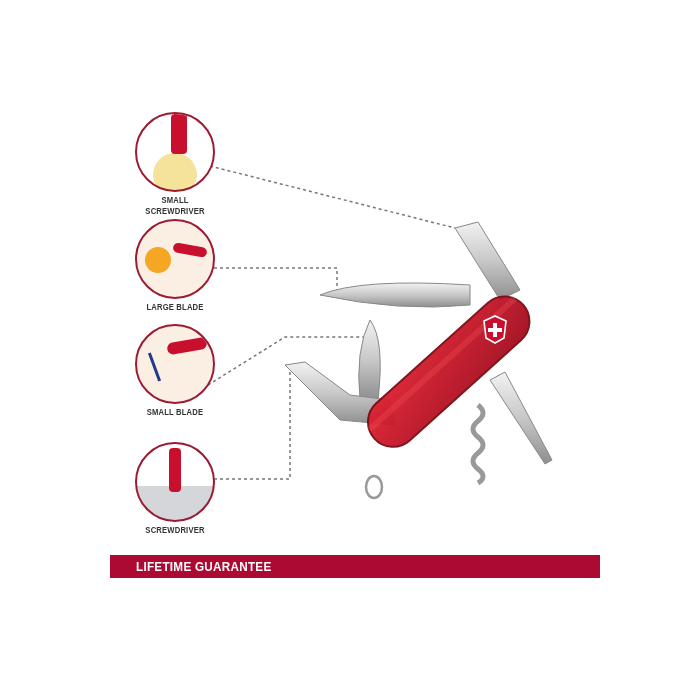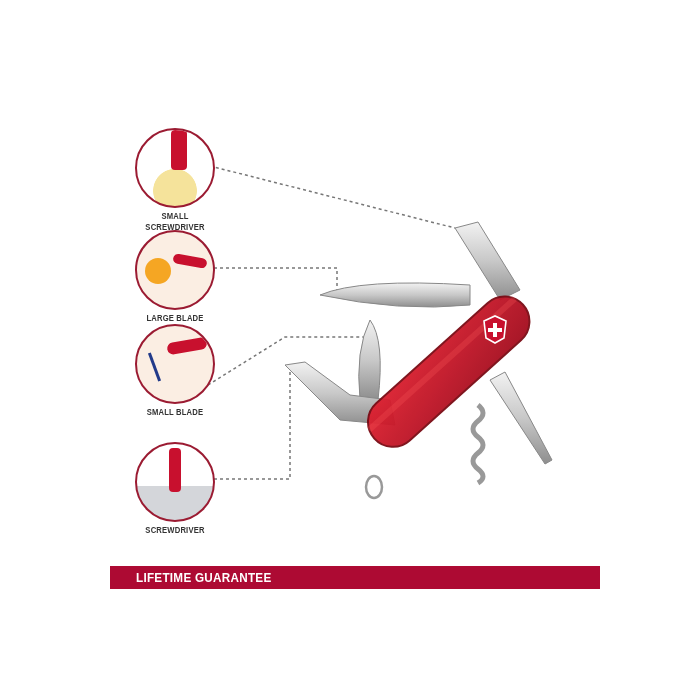--- a/index.html
+++ b/index.html
@@ -1,20 +1,20 @@
 <!DOCTYPE html>
 <html><head>
 <meta charset="utf-8">
 <style>
   html, body { margin:0; padding:0; background:#ffffff; }
   body { width:700px; height:700px; position:relative; overflow:hidden; font-family:"Liberation Sans", sans-serif; }
   .feature { position:absolute; left:130px; width:90px; text-align:center; }
   .circle { width:76px; height:76px; margin:0 auto; border-radius:50%; border:2px solid #9b1b32; background:#fff; position:relative; overflow:hidden; }
   .label { font-family:"Liberation Sans", sans-serif; font-weight:bold; font-size:9px; letter-spacing:0.2px; color:#333; margin-top:3px; line-height:11px; transform:scaleX(0.85); }
-  .banner { position:absolute; left:110px; top:555px; width:490px; height:23px; background:#ad0a33;margin-top:11px; }
+  .banner { position:absolute; left:110px; top:555px; width:490px; height:23px; background:#ad0a33; }
   .banner-text { position:absolute; left:26px; top:4px; color:#fff; font-weight:bold; font-size:13px; letter-spacing:0.3px; transform:scaleX(0.9); transform-origin:left; }
   svg.connectors, svg.knife { position:absolute; left:0; top:0; }
 </style>
 </head>
 <body>
 
 <svg class="connectors" width="700" height="700">
   <g stroke="#777" stroke-width="1.5" stroke-dasharray="3,3" fill="none">
     <line x1="210" y1="166" x2="455" y2="228"></line>
     <polyline points="208,268 337,268 337,295"></polyline>
@@ -55,28 +55,28 @@
 
   <g transform="translate(495 330)">
     <path d="M-11 -9 L0 -14 L11 -9 L9 8 L0 13 L-9 8 Z" fill="#c8102e" stroke="#fff" stroke-width="1.6"></path>
     <rect x="-2" y="-7" width="4" height="14" fill="#fff"></rect>
     <rect x="-7" y="-2" width="14" height="4" fill="#fff"></rect>
   </g>
 
   <ellipse cx="374" cy="487" rx="8" ry="11" fill="none" stroke="#999" stroke-width="2.5"></ellipse>
 </svg>
 
-<div class="feature" style="top:128px">
+<div class="feature" style="top:112px">
   <div class="circle" style="background:radial-gradient(circle at 50% 80%, #f5e39b 0 30%, #fff 31%);">
     <div style="position:absolute;left:34px;top:0;width:16px;height:40px;background:#c8102e;border-radius:4px;"></div>
   </div>
   <div class="label"><span>SMALL</span><br><span>SCREWDRIVER</span></div>
 </div>
 
-<div class="feature" style="top:230px">
+<div class="feature" style="top:219px">
   <div class="circle" style="background:#fbeee3;">
     <div style="position:absolute;left:8px;top:26px;width:26px;height:26px;background:#f5a623;border-radius:50%;"></div>
     <div style="position:absolute;left:36px;top:24px;width:34px;height:10px;background:#c8102e;border-radius:5px;transform:rotate(10deg);"></div>
   </div>
   <div class="label">LARGE BLADE</div>
 </div>
 
 <div class="feature" style="top:324px">
   <div class="circle" style="background:#fbeee3;">
     <div style="position:absolute;left:30px;top:14px;width:40px;height:12px;background:#c8102e;border-radius:6px;transform:rotate(-10deg);"></div>

